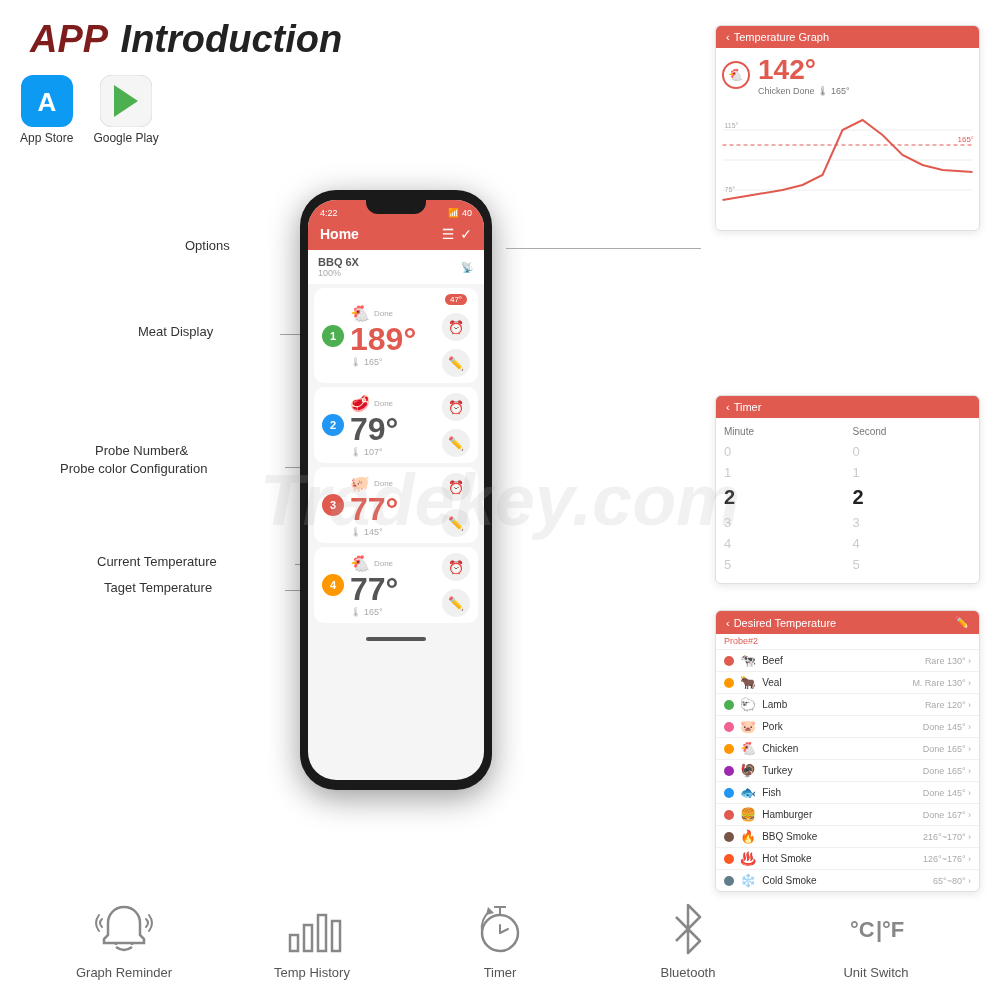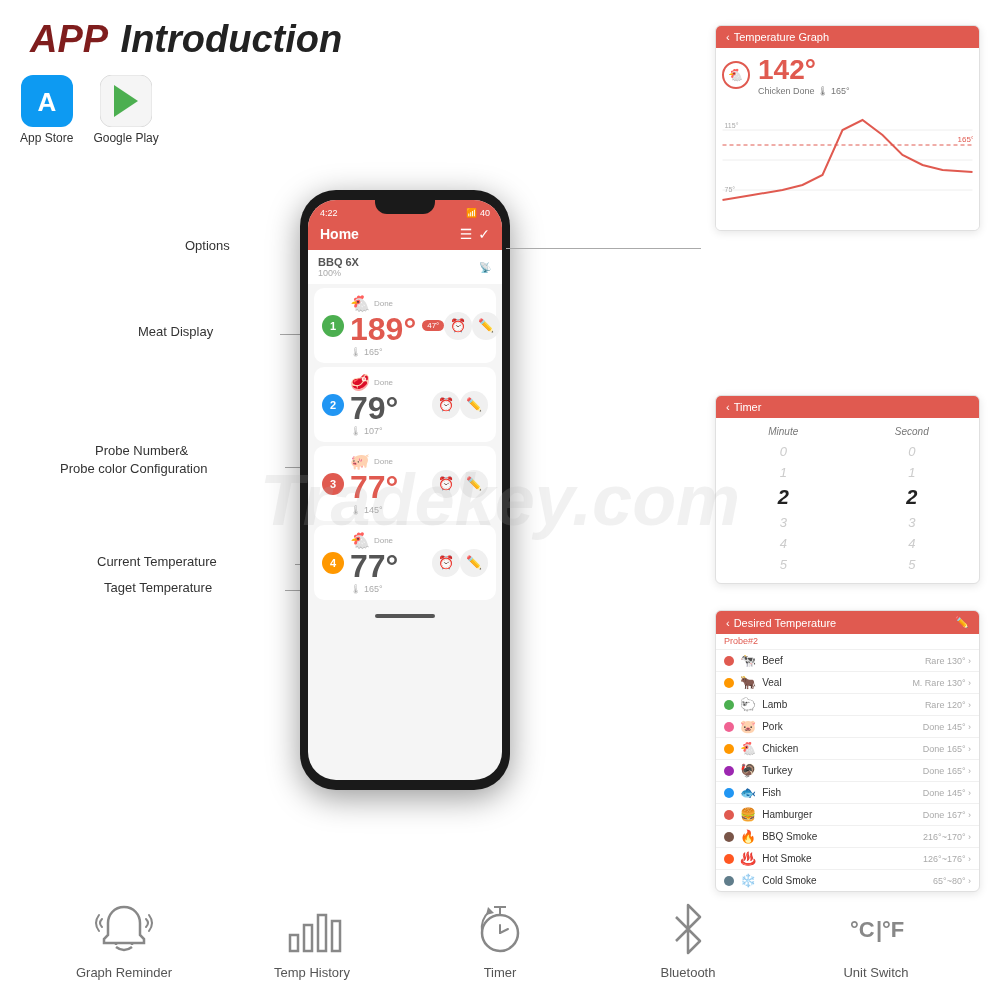--- a/index.html
+++ b/index.html
@@ -58,21 +58,21 @@
       font-size: 12px;
       color: #333;
       text-align: center;
     }
 
     
     .phone-container {
       position: absolute;
       top: 190px;
       left: 300px;
-      width: 210px;
+      width: 192px;
     }
 
     .phone-outer {
       background: #1a1a1a;
       border-radius: 36px;
       padding: 10px 8px;
       box-shadow: 0 8px 32px rgba(0,0,0,0.4);
       position: relative;
     }
     .phone-notch {
@@ -154,21 +154,21 @@
       flex-shrink: 0;
     }
     .probe-info { flex: 1; }
     .probe-status { font-size: 8px; color: #aaa; }
     .probe-temp {
       font-size: 32px;
       font-weight: 700;
       line-height: 1;
     }
     .probe-target { font-size: 9px; color: #aaa; margin-top: 2px; }
-    .probe-right { display: flex; flex-direction: row; align-items: center; gap: 0; }
+    .probe-right { display: flex; flex-direction: column; align-items: center; gap: 8px; }
     .alert-badge {
       background: #e05a50;
       color: #fff;
       font-size: 8px;
       padding: 1px 5px;
       border-radius: 8px;
     }
     .circle-btn {
       width: 28px;
       height: 28px;
@@ -245,22 +245,20 @@
       right: 20px;
       width: 265px;
     }
     .timer-content {
       display: flex;
       padding: 8px;
       gap: 10px;
     }
     .timer-col {
       flex: 1;
-      text-align: center;
-      font-style: italic;
     }
     .timer-col-header { font-size: 10px; color: #777; margin-bottom: 4px; }
     .timer-num {
       font-size: 16px;
       color: #333;
       padding: 3px 0;
     }
     .timer-num.selected {
       color: #222;
       font-weight: 700;

